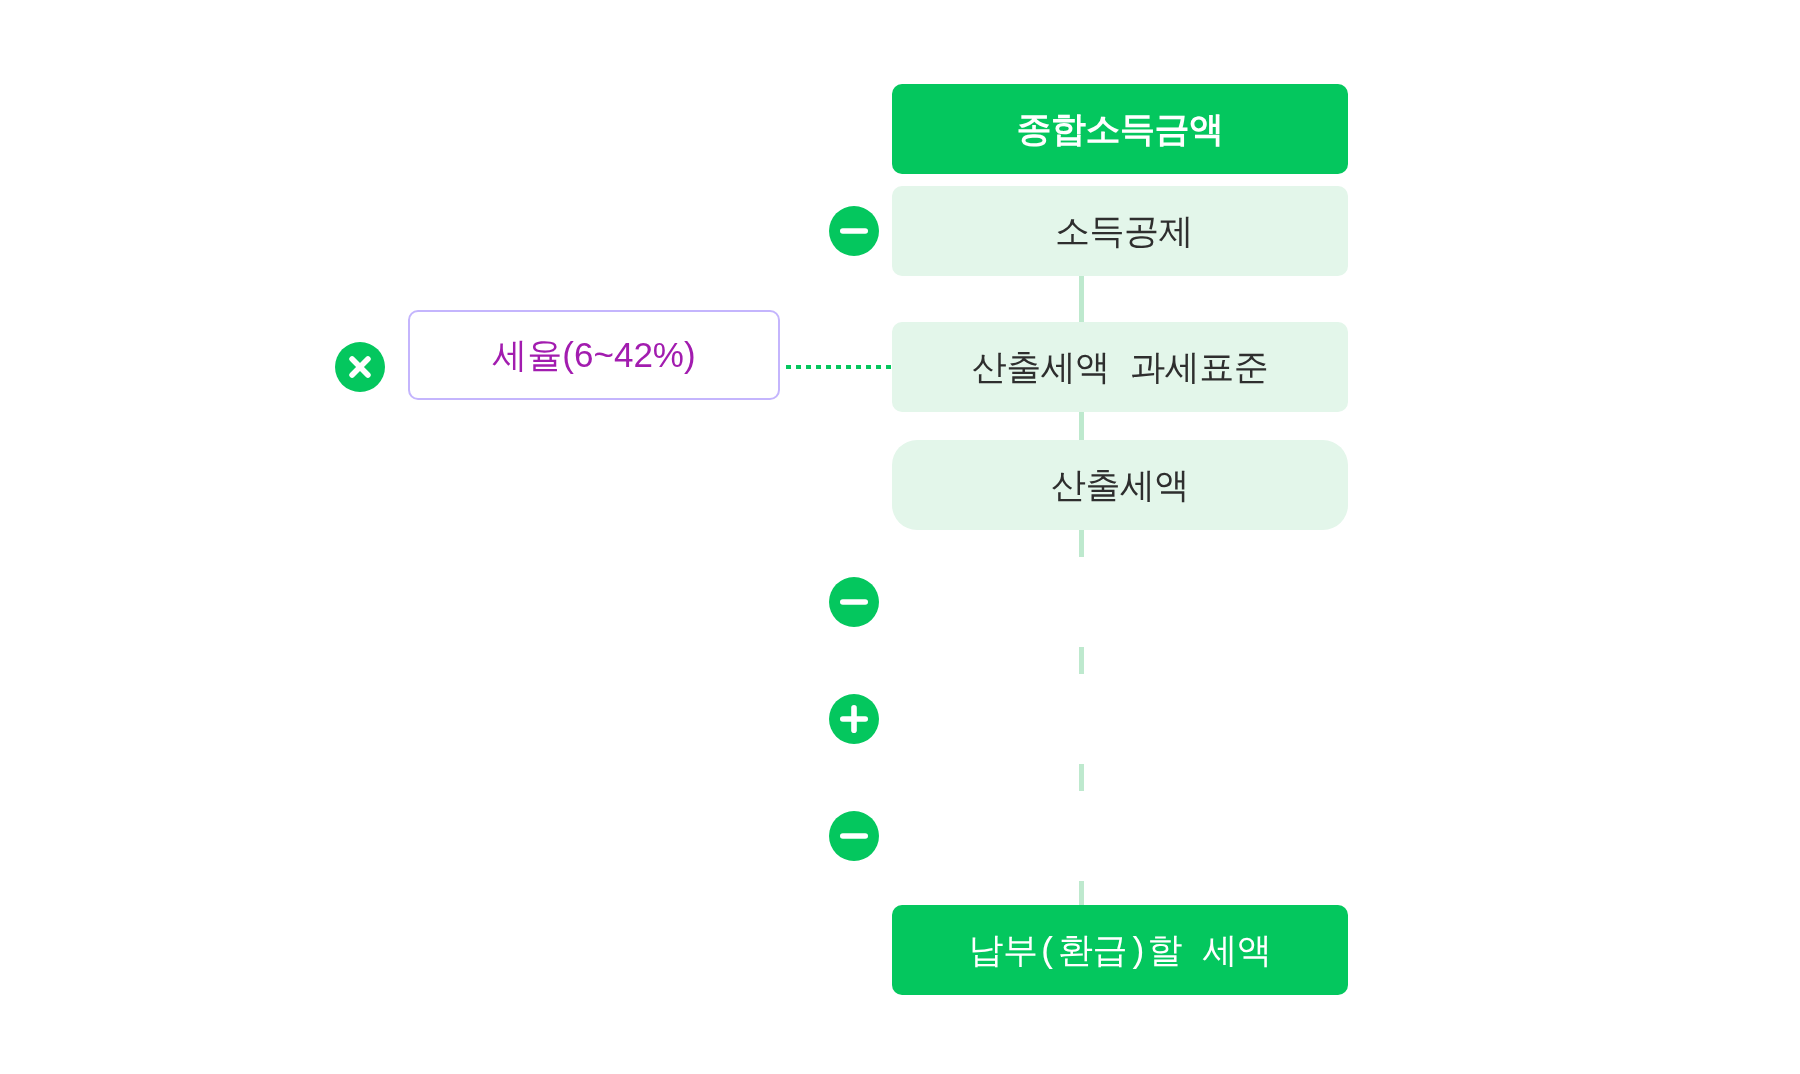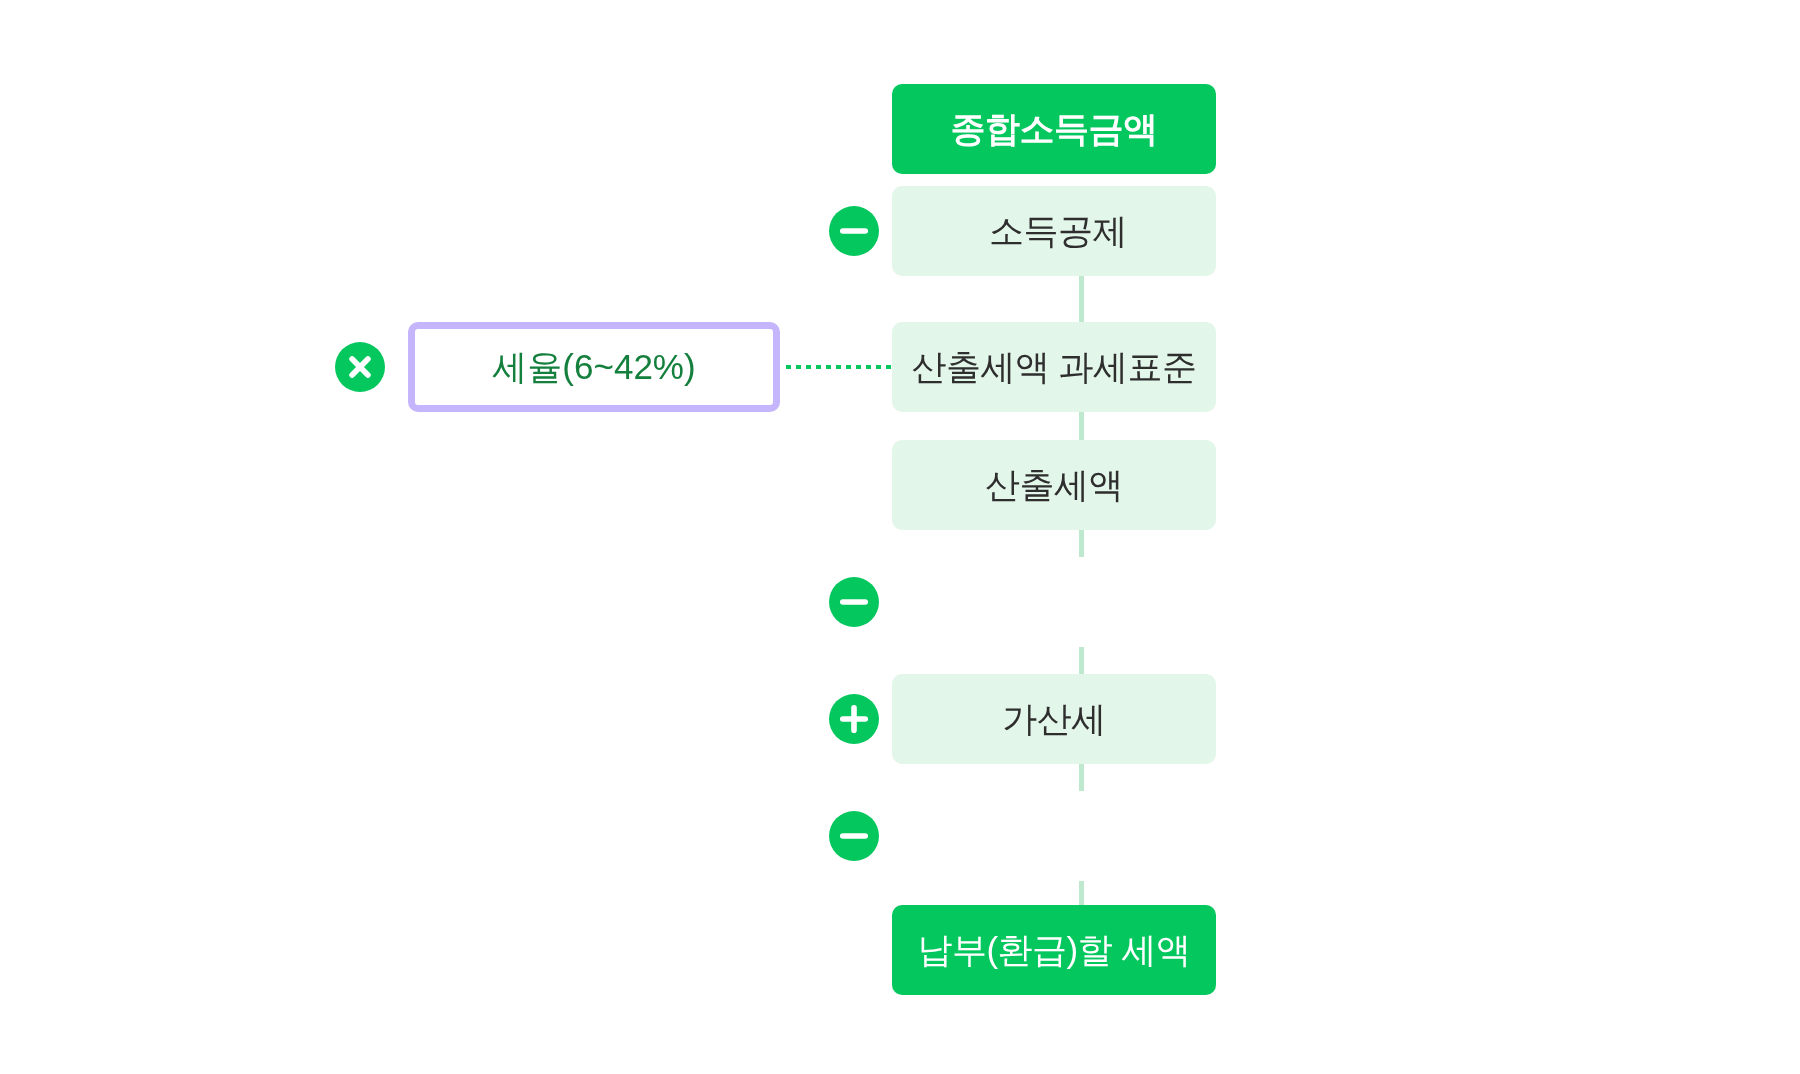--- a/index.html
+++ b/index.html
@@ -11,53 +11,54 @@
   .stage {
     position: relative;
     width: 1800px;
     height: 1074px;
     background: #ffffff;
     overflow: hidden;
   }
   .box {
     position: absolute;
     left: 892px;
-    width: 324px;
+    width: 456px;
     height: 90px;
     border-radius: 10px;
     display: flex;
     align-items: center;
     justify-content: center;
     font-size: 35px;
     letter-spacing: -0.5px;
     color: #2e2e2e;
     background: #e3f6ea;
     box-sizing: border-box;
     text-align: center;
+    font-family: Liberation Mono, monospace;
   }
   .box.solid {
     background: #04c75e;
     color: #ffffff;
   }
   .box.bold { font-weight: bold; }
 
   .rate-box {
     position: absolute;
     left: 408px;
-    top: 322px;
+    top: 310px;
     width: 372px;
     height: 90px;
     background: #ffffff;
-    border: 7px solid #c4b5fd;
+    border: 2px solid #c4b5fd;
     border-radius: 10px;
     display: flex;
     align-items: center;
     justify-content: center;
     font-size: 35px;
-    color: #15803d;
+    color: #a21caf;
     box-sizing: border-box;
   }
 
   .connector {
     position: absolute;
     left: 1079px;
     width: 5px;
     background: #bee9ce;
   }
 
@@ -79,21 +80,21 @@
     display: flex;
     align-items: center;
     justify-content: center;
   }
   .op svg { display: block; }
 
   
   #node-1 { top: 84px; }
   #node-2 { top: 186px; padding-left: 8px; }
   #node-3 { top: 322px; }
-  #node-4 { top: 440px; }
+  #node-4 { top: 440px; border-radius: 25px; }
   #node-5 { top: 557px; }
   #node-6 { top: 674px; }
   #node-7 { top: 791px; }
   #node-8 { top: 905px; }
 
   #conn-1 { top: 276px; height: 46px; }
   #conn-2 { top: 412px; height: 28px; }
   #conn-3 { top: 530px; height: 27px; }
   #conn-4 { top: 647px; height: 27px; }
   #conn-5 { top: 764px; height: 27px; }
@@ -107,21 +108,20 @@
 </style>
 </head>
 <body>
 
 <div class="stage">
 
   <div class="box solid bold" id="node-1">종합소득금액</div>
   <div class="box" id="node-2">소득공제</div>
   <div class="box" id="node-3">산출세액 과세표준</div>
   <div class="box" id="node-4">산출세액</div>
-  <div class="box" id="node-6">가산세</div>
   <div class="box solid" id="node-8">납부(환급)할 세액</div>
 
   <div class="rate-box">세율(6~42%)</div>
 
   <div class="connector" id="conn-1"></div>
   <div class="connector" id="conn-2"></div>
   <div class="connector" id="conn-3"></div>
   <div class="connector" id="conn-4"></div>
   <div class="connector" id="conn-5"></div>
   <div class="connector" id="conn-6"></div>

